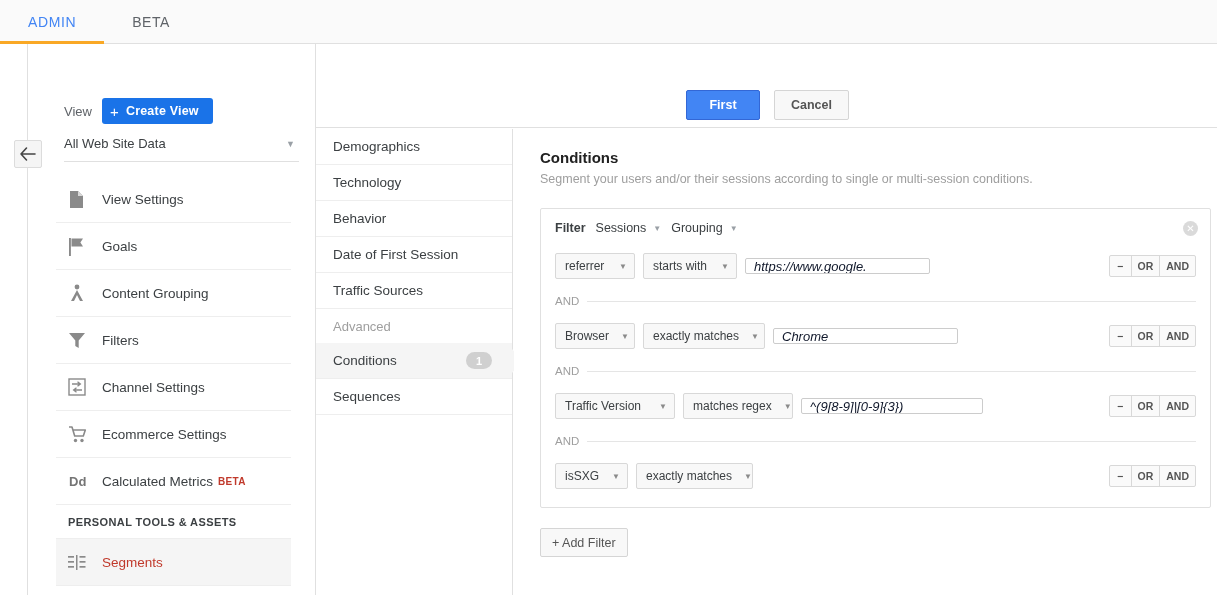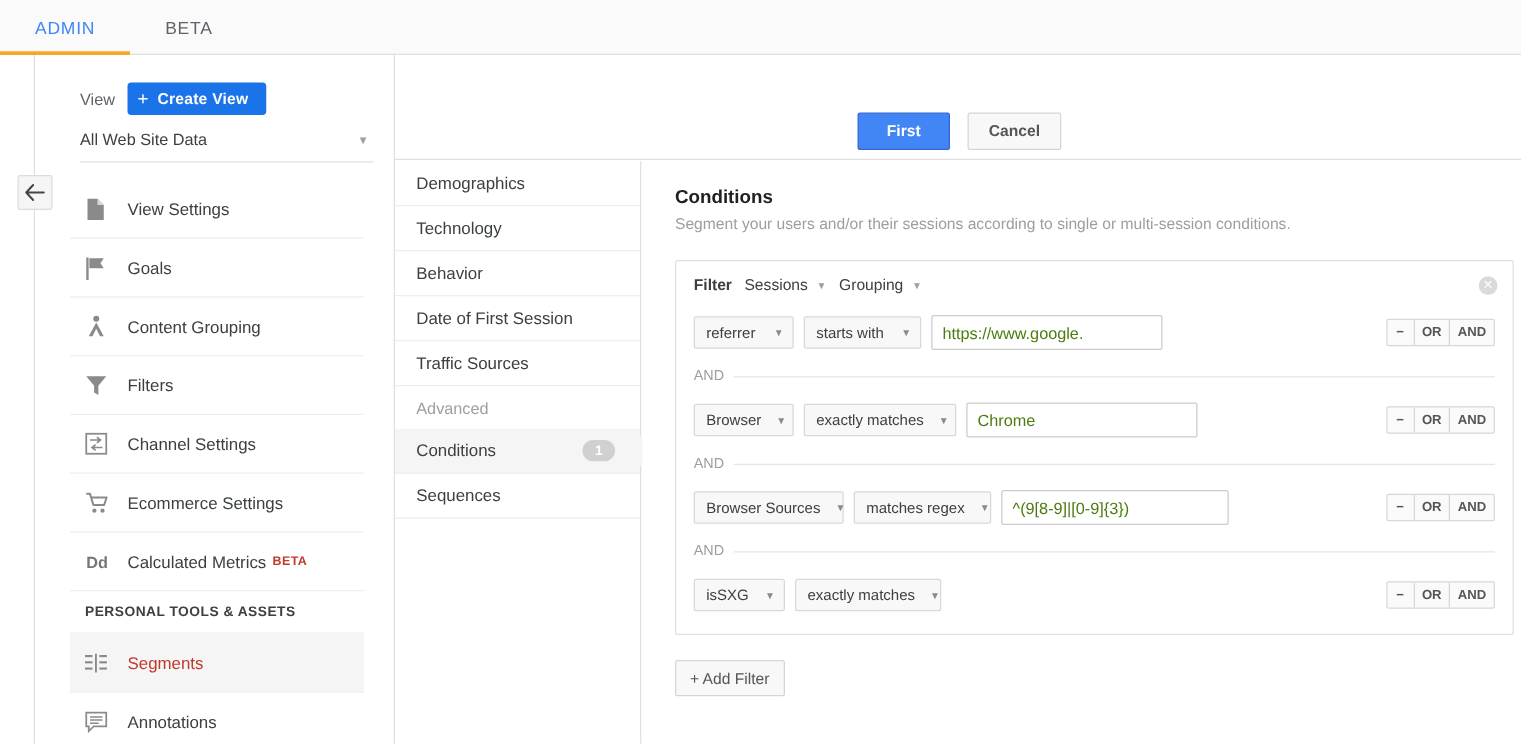--- a/index.html
+++ b/index.html
@@ -60,21 +60,21 @@
   .back-btn svg { display: block; }
 
   
   .sidebar {
     position: absolute; left: 56px; top: 44px;
     width: 259px; height: 551px;
     background: #fff;
     overflow: hidden;
   }
   .view-head { padding: 22px 0 0 8px; }
-  .view-row { display: flex; align-items: center; gap: 10px; }
+  .view-row { display: flex; align-items: center; gap: 10px; margin-top: 32px; }
   .view-label { font-size: 13px; color: #5f6368; }
   .create-view-btn {
     background: #1a73e8;
     color: #fff;
     border: none;
     border-radius: 3px;
     height: 26px;
     padding: 0 14px 0 8px;
     font-size: 12.5px;
     font-weight: bold;
@@ -284,29 +284,30 @@
     color: #3c4043;
     display: inline-flex; align-items: center; justify-content: space-between;
     padding: 0 7px 0 9px;
     cursor: pointer;
     margin-right: 8px;
     white-space: nowrap;
     gap: 12px;
   }
   .dd-btn .caret2 { color: #8a8a8a; font-size: 8px; }
   .val-input {
-    height: 28px;
+    height: 16px;
     border: 1px solid #ccc;
     border-radius: 2px;
     font-size: 13px;
     font-family: "Liberation Sans", sans-serif;
-    color: #4d7c0f;
+    color: #0f172a;
     padding: 0 8px;
     outline: none;
     background: #fff;
+    font-style: italic;
   }
   .row-ctrls {
     position: absolute; right: 0;
     display: flex;
     border: 1px solid #d8d8d8;
     border-radius: 2px;
     overflow: hidden;
     height: 22px;
     background: #fafafa;
   }
@@ -571,21 +572,21 @@
         <span>AND</span>
       </div>
     </div>
     <div class="and-sep">
       <span class="lbl">AND</span>
       <span class="line"></span>
     </div>
 
     <div class="cond-row">
       <div class="dd-btn" style="width:120px">
-        <span>Browser Sources</span>
+        <span>Traffic Version</span>
         <span class="caret2">▼</span>
       </div>
       <div class="dd-btn" style="width:110px">
         <span>matches regex</span>
         <span class="caret2">▼</span>
       </div>
       <input class="val-input" style="width: 182px;" type="text" value="^(9[8-9]|[0-9]{3})">
       <div class="row-ctrls">
         <span>−</span>
         <span>OR</span>

